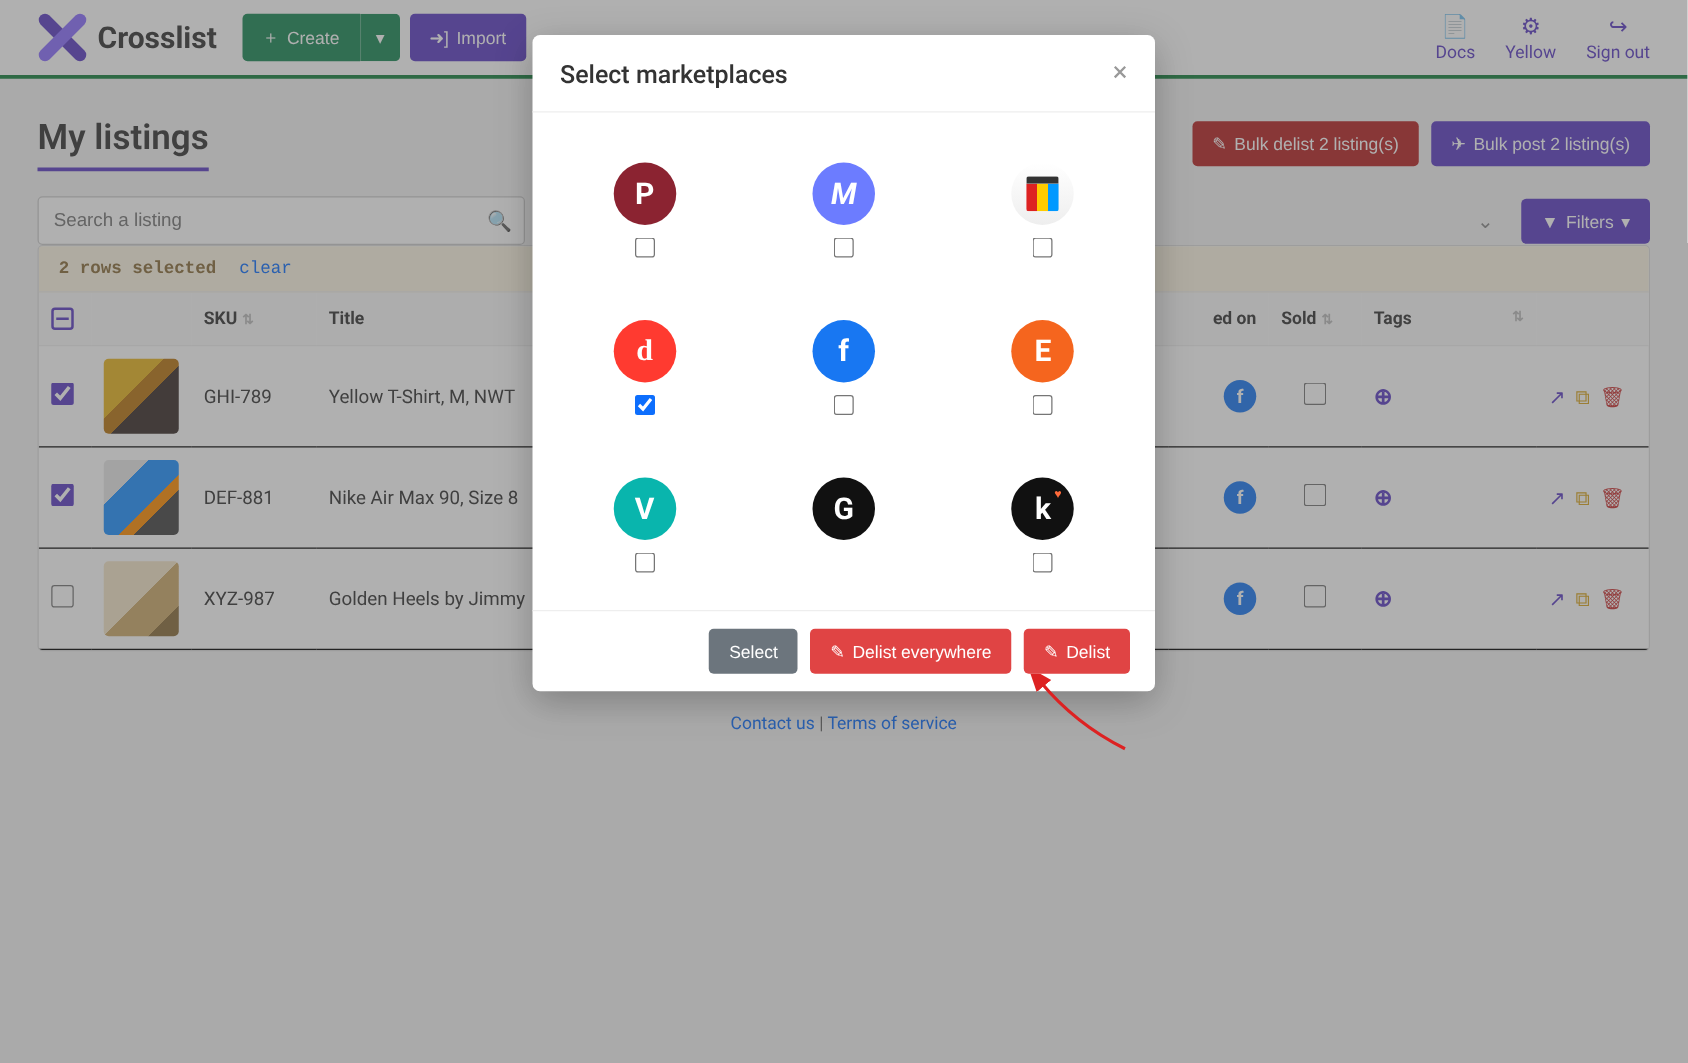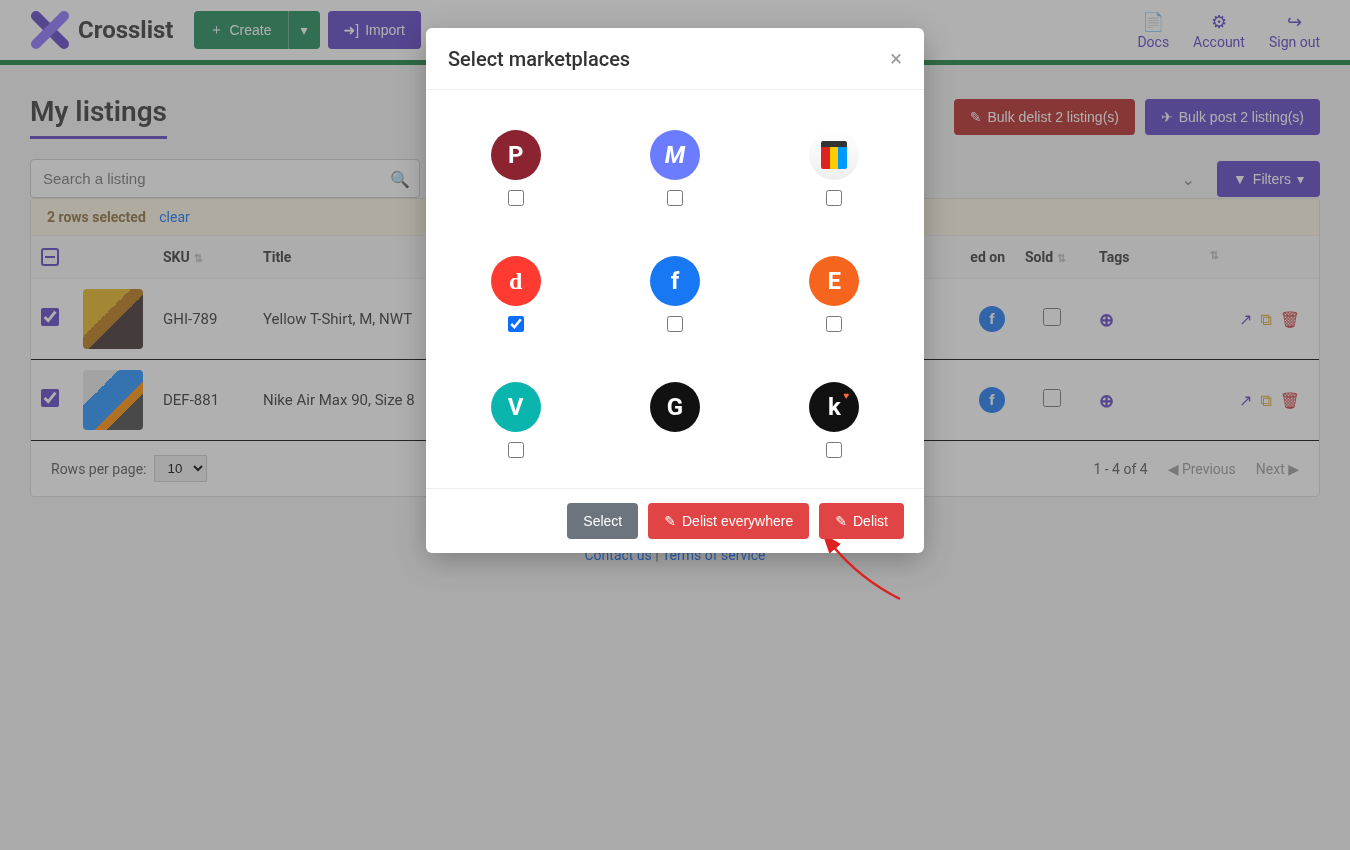--- a/index.html
+++ b/index.html
@@ -1,17 +1,17 @@
 <!DOCTYPE html>
 <html><head>
 <meta charset="utf-8">
 <style>
 * { box-sizing: border-box; margin: 0; padding: 0; }
 body { font-family: -apple-system, BlinkMacSystemFont, "Segoe UI", Roboto, sans-serif; background: #f5f5f5; color: #333; }
-.header { background: #fff; border-bottom: 5px solid #15803d; padding: 10px 30px; display: flex; align-items: center; }
+.header { background: #fff; border-bottom: 3px solid #15803d; padding: 10px 30px; display: flex; align-items: center; }
 .logo { display: flex; align-items: center; gap: 8px; font-size: 24px; font-weight: 700; color: #333; }
 .logo-icon { width: 40px; height: 40px; }
 .btn { border: none; border-radius: 4px; padding: 10px 16px; font-size: 14px; font-weight: 500; cursor: pointer; display: inline-flex; align-items: center; gap: 6px; }
 .btn-green { background: #198754; color: #fff; }
 .btn-green-split { background: #198754; color: #fff; border-left: 1px solid rgba(255,255,255,0.3); padding: 10px 12px; }
 .btn-purple { background: #5b3cc4; color: #fff; }
 .btn-red { background: #b72323; color: #fff; }
 .btn-red-light { background: #e04444; color: #fff; }
 .btn-grey { background: #6c757d; color: #fff; }
 .header-actions { margin-left: 20px; display: flex; gap: 8px; }
@@ -24,21 +24,21 @@
 .page-head-right { margin-left: auto; display: flex; gap: 10px; }
 .toolbar { display: flex; align-items: center; gap: 10px; margin-bottom: 0; }
 .search-wrap { position: relative; flex: 0 0 390px; }
 .search-input { width: 100%; padding: 10px 36px 10px 12px; border: 1px solid #ccc; border-radius: 4px; font-size: 15px; }
 .search-icon { position: absolute; right: 10px; top: 50%; transform: translateY(-50%); color: #5b3cc4; font-weight: bold; }
 .select-wide { flex: 1; padding: 10px; border: 1px solid #ccc; border-radius: 4px; font-size: 15px; background: #fff; appearance: none; }
 .select-wrap { position: relative; flex: 1; }
 .select-caret { position: absolute; right: 12px; top: 50%; transform: translateY(-50%); color: #888; pointer-events: none; }
 .filters-btn { background: #5b3cc4; color: #fff; }
 .table-wrap { margin-top: 0; border: 1px solid #ddd; border-radius: 4px; background: #fff; overflow: hidden; }
-.sel-bar { background: #fdf6e3; padding: 10px 16px; font-size: 14px; color: #8a6d3b; border-bottom: 1px solid #eee; }
+.sel-bar { background: #fdf6e3; padding: 10px 16px; font-size: 14px; color: #8a6d3b; border-bottom: 1px solid #eee; font-family: Liberation Mono, monospace; }
 .sel-bar a { color: #0d6efd; margin-left: 10px; cursor: pointer; }
 table { width: 100%; border-collapse: collapse; }
 th { text-align: left; padding: 12px 10px; font-size: 14px; font-weight: 700; background: #fafafa; border-bottom: 1px solid #eee; position: relative; }
 th .sort { color: #bbb; font-size: 11px; margin-left: 4px; }
 td { padding: 10px; font-size: 15px; border-bottom: 1px solid #000000; vertical-align: middle; }
 .chk { width: 18px; height: 18px; }
 .chk-partial { width: 18px; height: 18px; appearance: none; border: 2px solid #5b3cc4; border-radius: 3px; position: relative; }
 .chk-partial::after { content: ""; position: absolute; left: 2px; right: 2px; top: 50%; height: 2px; background: #5b3cc4; transform: translateY(-50%); }
 .thumb { width: 60px; height: 60px; border-radius: 4px; background: #ddd; display: block; }
 .thumb.yellow { background: linear-gradient(135deg,#e8b520 40%,#b87512 40%,#b87512 55%,#3a2d28 55%); }
@@ -113,21 +113,21 @@
       <span>Import</span>
     </button>
   </div>
   <div class="header-right">
     <div class="header-link">
       <span class="header-link-icon">📄</span>
       <span>Docs</span>
     </div>
     <div class="header-link">
       <span class="header-link-icon">⚙</span>
-      <span>Account</span>
+      <span>Yellow</span>
     </div>
     <div class="header-link">
       <span class="header-link-icon">↪</span>
       <span>Sign out</span>
     </div>
   </div>
 </div>
 
 <div class="container">
   <div class="page-head">
@@ -210,31 +210,40 @@
     <td style="text-align:center"><input type="checkbox" class="chk" style=""></td>
     <td><span class="add-tag">⊕</span></td>
     <td>
       <div class="row-actions">
         <span class="act-open">↗</span>
         <span class="act-copy">⧉</span>
         <span class="act-del">🗑</span>
       </div>
     </td>
           </tr>
+          <tr>
+    <td><input type="checkbox" class="chk" style="accent-color: rgb(91, 60, 196);"></td>
+    <td>
+              <span class="thumb gold"></span>
+            </td>
+    <td><span>XYZ-987</span></td>
+    <td><span>Golden Heels by Jimmy</span></td>
+    <td style="text-align:right"><span class="mp-icon mp-fb">f</span></td>
+    <td style="text-align:center"><input type="checkbox" class="chk" style=""></td>
+    <td><span class="add-tag">⊕</span></td>
+    <td>
+      <div class="row-actions">
+        <span class="act-open">↗</span>
+        <span class="act-copy">⧉</span>
+        <span class="act-del">🗑</span>
+      </div>
+    </td>
+          </tr>
         </tbody>
     </table>
-    <div class="pager">
-      <span>Rows per page:</span>
-      <select class="pager-select"><option>10</option></select>
-      <div class="pager-right">
-        <span>1 - 4 of 4</span>
-        <span class="pager-btn">◀ <span>Previous</span></span>
-        <span class="pager-btn"><span>Next</span> ▶</span>
-      </div>
-    </div>
   </div>
 </div>
 
 <div class="footer">
   <div>
     <a>Contact us</a><span> | </span><a>Terms of service</a>
   </div>
 </div>
 
 <div class="overlay">

